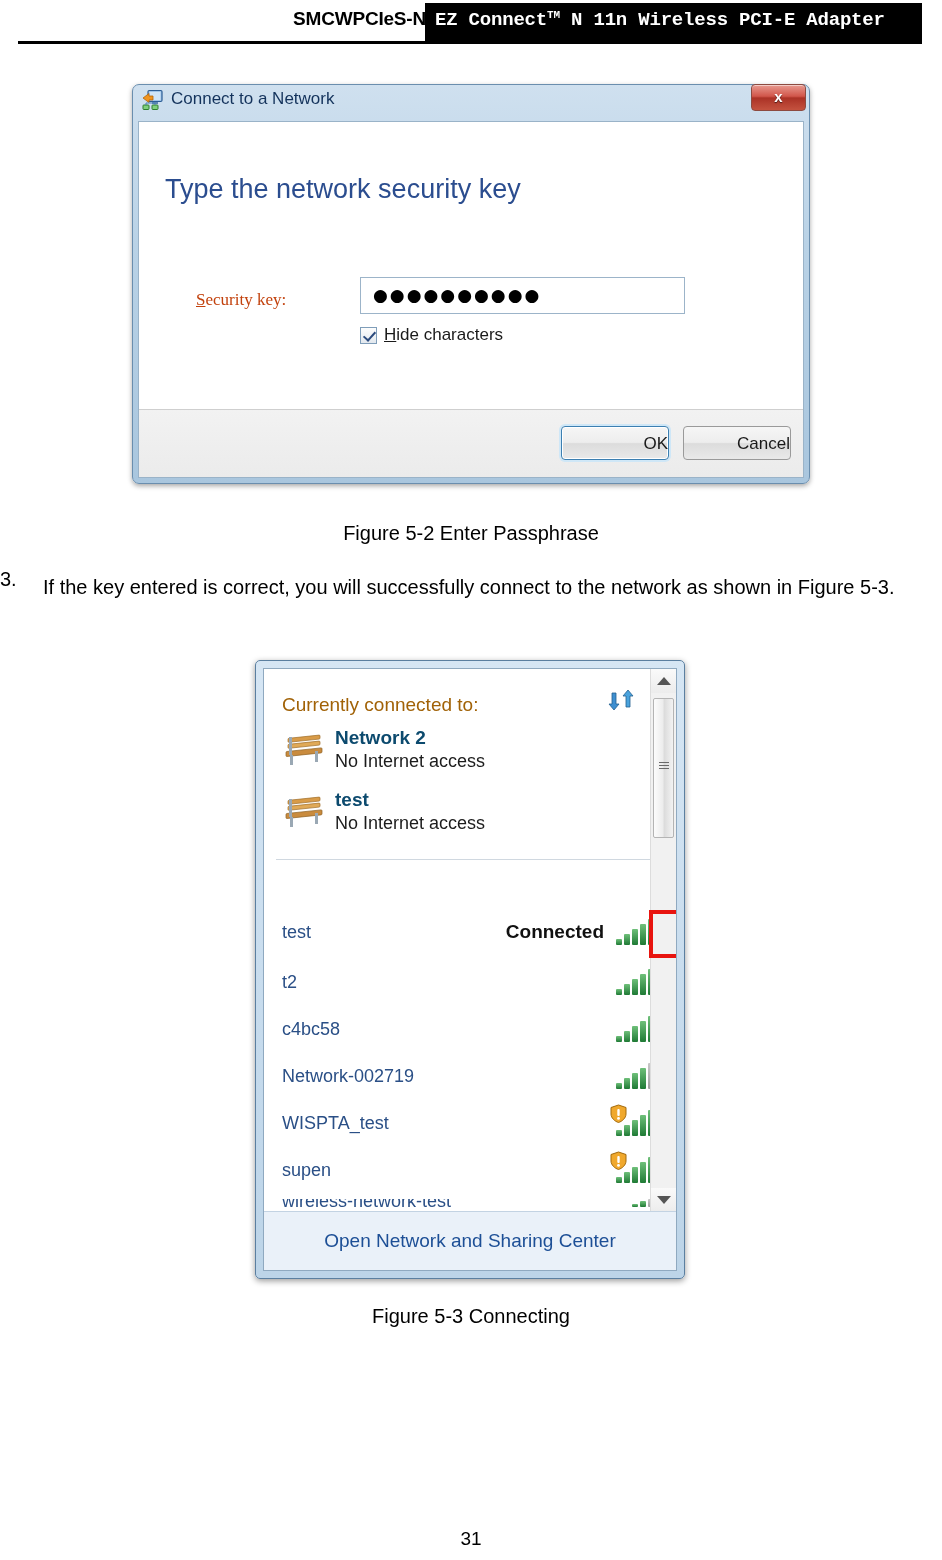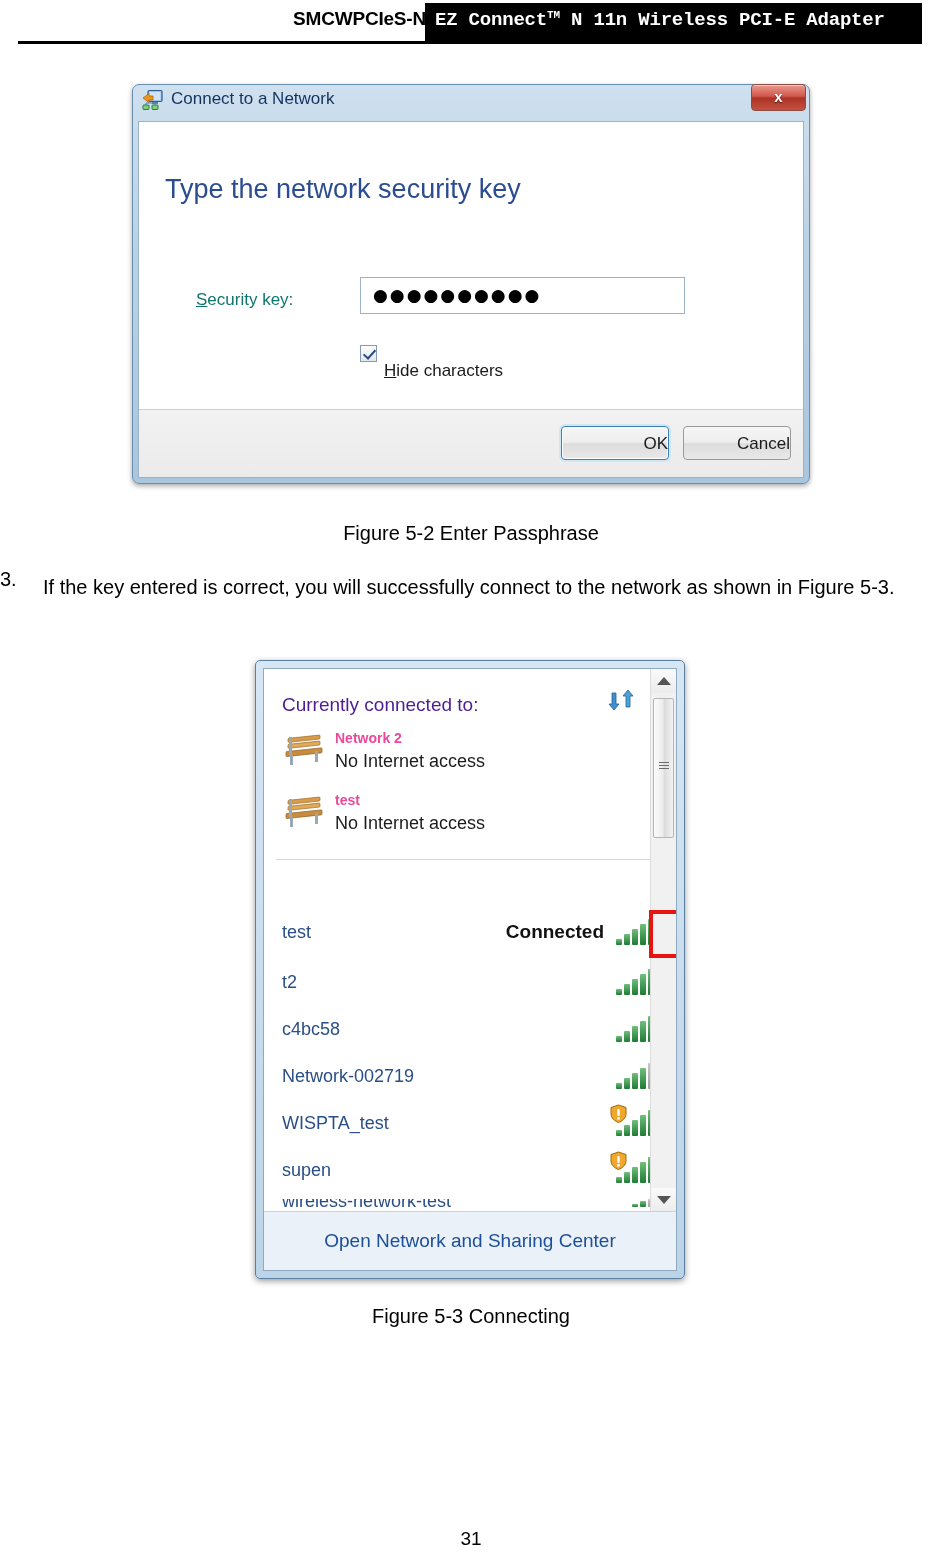--- a/index.html
+++ b/index.html
@@ -125,22 +125,23 @@
     position: absolute;
     left: 26px; top: 52px;
     font-size: 27px;
     color: #2b4d8f;
     white-space: nowrap;
   }
   .dlg1-keylabel {
     position: absolute;
     left: 57px; top: 168px;
     font-size: 17px;
-    color: #0f766e;
-    white-space: nowrap;
+    color: #c2410c;
+    white-space: nowrap;
+    font-family: Liberation Serif, serif;
   }
   .dlg1-keylabel u { text-decoration: underline; }
   .dlg1-keyfield {
     position: absolute;
     left: 221px; top: 155px;
     width: 325px; height: 37px;
     border: 1px solid #9cb4c9;
     background: #fff;
     box-sizing: border-box;
   }
@@ -172,21 +173,20 @@
     left: 5px; top: 1px;
     width: 5px; height: 10px;
     border: solid #2b4a7d;
     border-width: 0 2px 2px 0;
     transform: rotate(42deg);
   }
   .dlg1-checklabel {
     font-size: 17px;
     color: #1a1a1a;
     white-space: nowrap;
-    margin-top: 36px;
   }
   .dlg1-footer {
     position: absolute;
     left: 0; bottom: 0;
     width: 100%;
     height: 68px;
     background: linear-gradient(180deg,#f2f2f2,#ebebeb);
     border-top: 1px solid #cfcfcf;
     box-sizing: border-box;
   }
@@ -279,40 +279,40 @@
     position: absolute;
     left: 0; top: 0;
     right: 26px;
     bottom: 58px;
     overflow: hidden;
   }
   .curr-title {
     position: absolute;
     left: 18px; top: 25px;
     font-size: 19px;
-    color: #4c1d95;
+    color: #a16207;
     white-space: nowrap;
   }
   .refresh-icon {
     position: absolute;
     right: 16px; top: 18px;
     width: 26px; height: 26px;
   }
   .netentry {
     position: absolute;
     left: 18px;
     display: flex;
     align-items: flex-start;
     gap: 9px;
   }
   .bench-icon { width: 44px; height: 38px; flex: none; margin-top: 2px;}
   .netentry-name {
-    font-size: 14px;
+    font-size: 19px;
     font-weight: bold;
-    color: #ec4899;
+    color: #0c4a6e;
     line-height: 22px;
     white-space: nowrap;
   }
   .netentry-sub {
     font-size: 18px;
     color: #1c1c1c;
     line-height: 24px;
     white-space: nowrap;
   }
   .divider {

